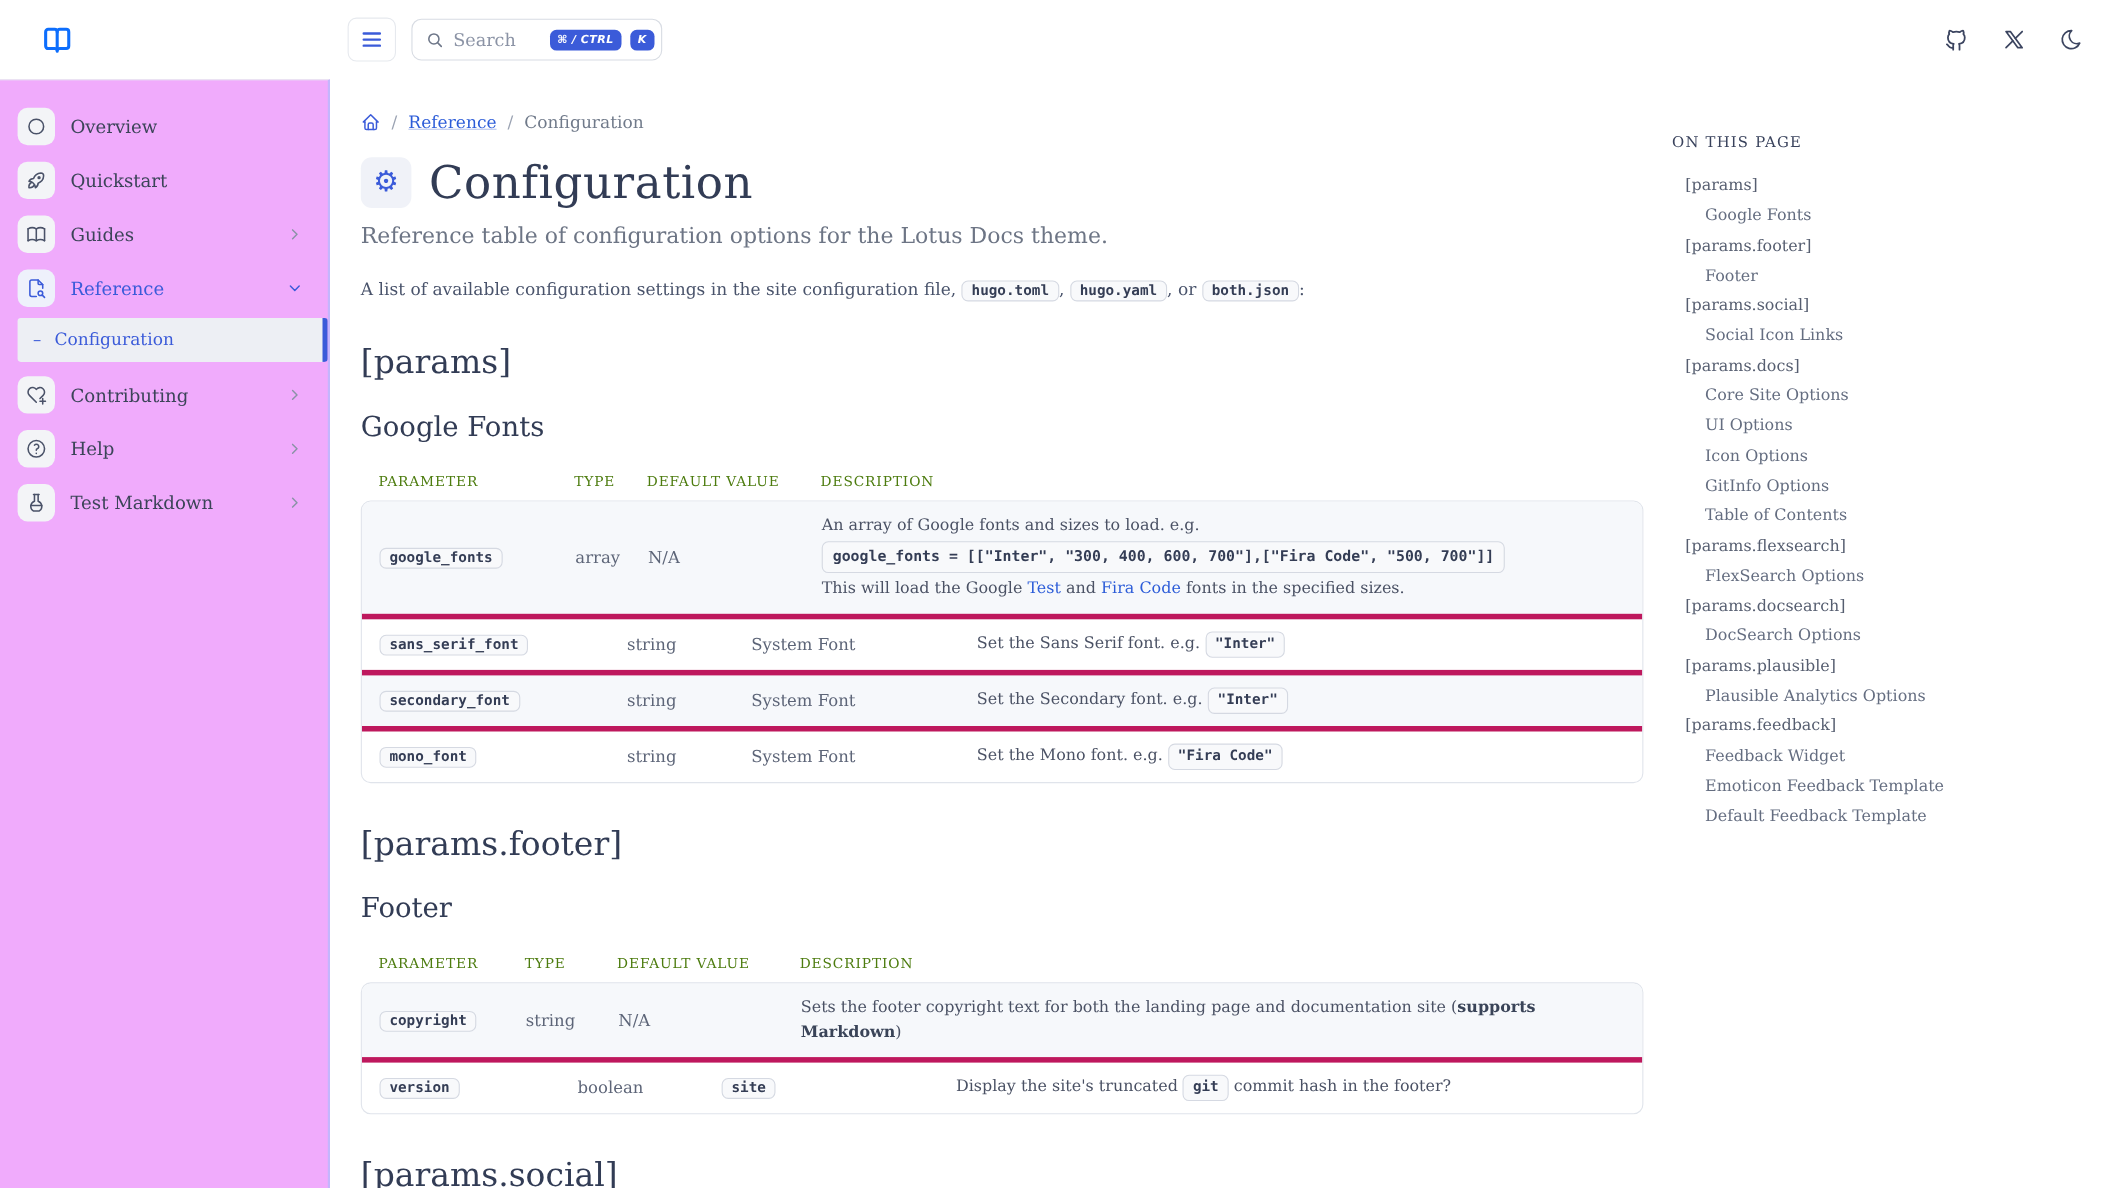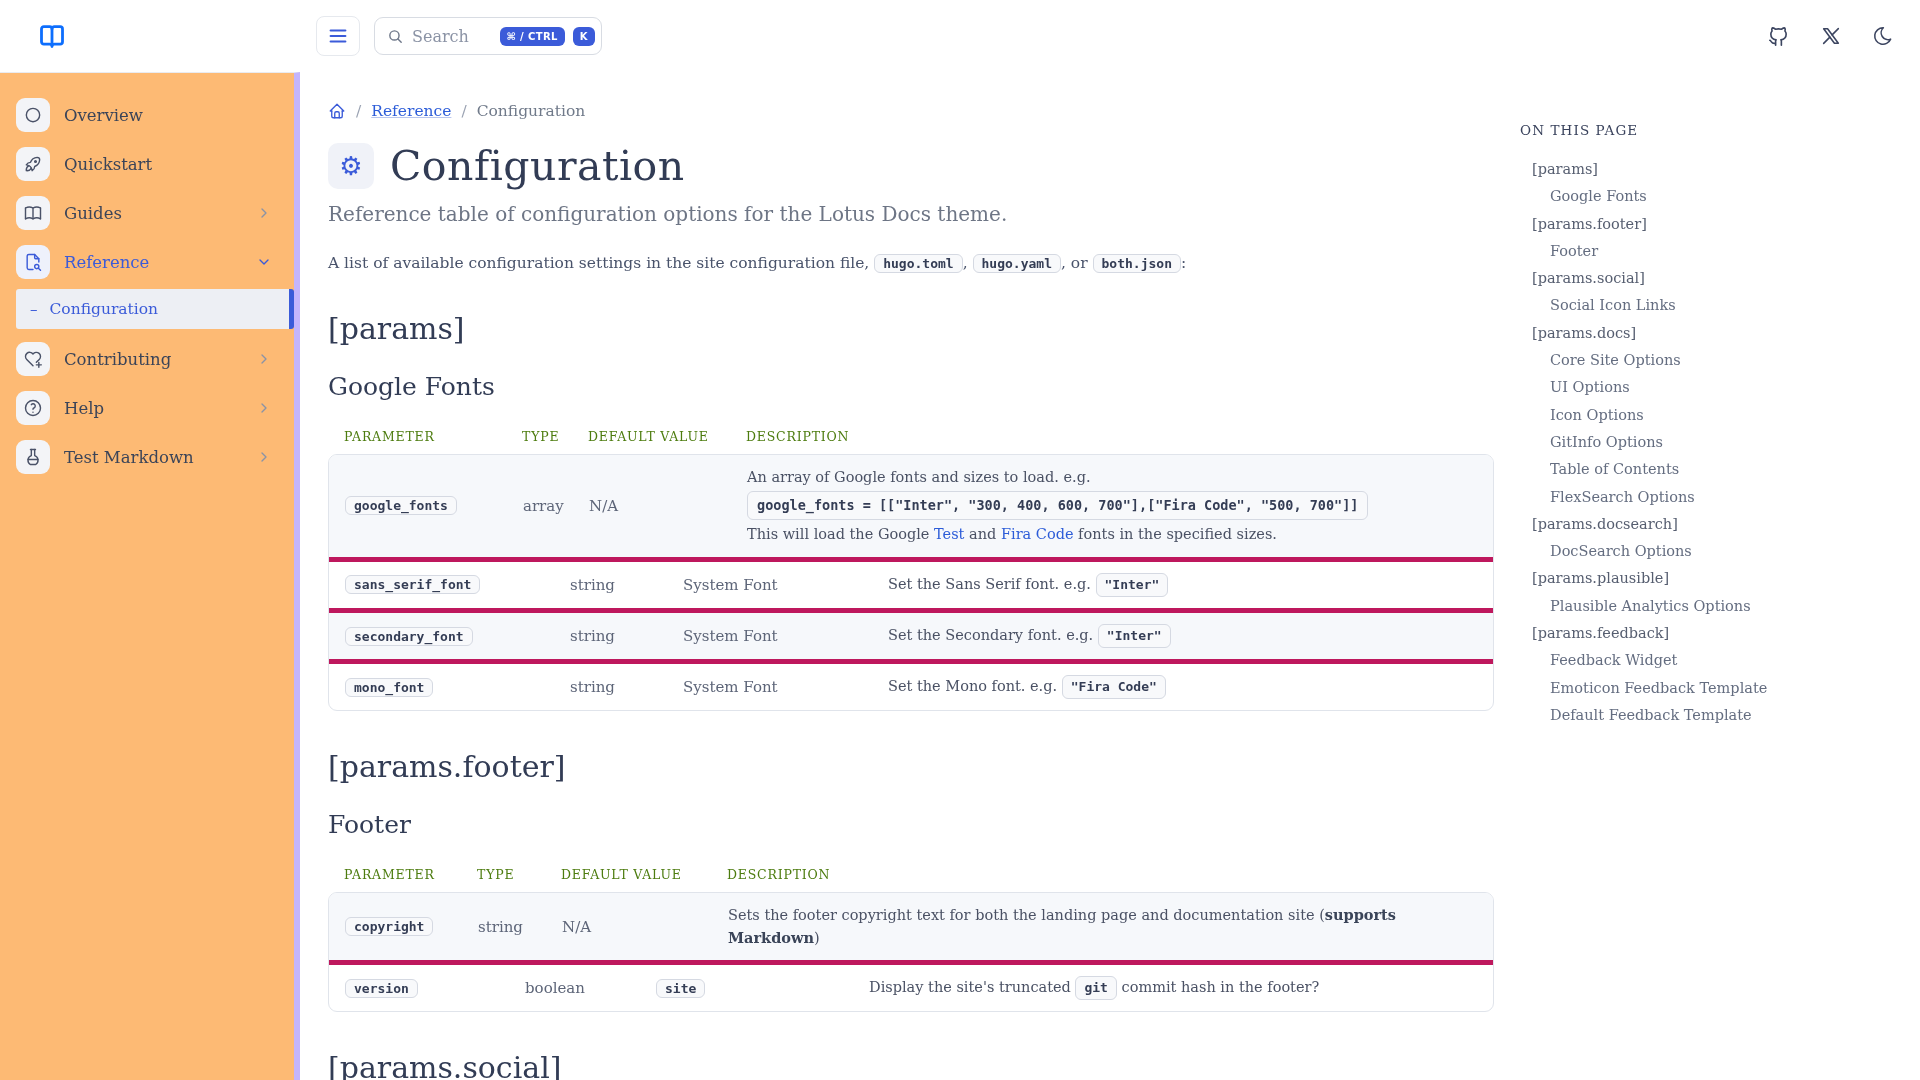--- a/index.html
+++ b/index.html
@@ -10,27 +10,27 @@
   .navbar { position:absolute; top:0; left:16px; width:1920px; height:72px; background:#fff;
             display:flex; align-items:center; }
   .logo-wrap { width:300px; display:flex; align-items:center; padding-left:22px; }
   .logo-wrap svg { color:#0d6efd; }
   .hamburger { width:44px; height:40px; border:1px solid #e6e9ee; border-radius:8px; background:#fff;
                display:flex; align-items:center; justify-content:center; color:#3b5bd9; cursor:pointer; margin-right:14px; }
   .searchbox { width:228px; height:38px; border:1px solid #d8dce3; border-radius:9px; background:#fff;
                display:flex; align-items:center; padding:0 6px 0 12px; gap:8px; color:#6e7789; cursor:text; }
   .searchbox .ph { font-size:16px; color:#8b93a5; flex:1; }
   .kbd { background:#3b5bd9; color:#fff; font-family:"DejaVu Sans", sans-serif; font-weight:bold;
-         font-size:10px; border-radius:6px; padding:4px 7px; letter-spacing:.4px; }
+         font-size:10px; border-radius:6px; padding:4px 7px; letter-spacing:.4px;font-style:italic; }
   .nav-right { margin-left:auto; display:flex; align-items:center; gap:30px; padding-right:42px; color:#3c4560; }
   .nav-right .nbtn { background:none; border:none; color:#3c4560; cursor:pointer; display:flex; }
 
   
-  .sidebar { position:absolute; top:72px; left:0; width:300px; height:1008px; background:#fdba74;
-             border-top:1px solid #e9ecf1; border-right:6px solid #c4b5fd; padding:20px 14px 0 16px; }
+  .sidebar { position:absolute; top:72px; left:0; width:300px; height:1008px; background:#f0abfc;
+             border-top:1px solid #e9ecf1; border-right:2px solid #c4b5fd; padding:20px 14px 0 16px; }
   .side-item { height:44px; display:flex; align-items:center; gap:14px; margin-bottom:5px;
                border-radius:8px; cursor:pointer; }
   .icobox { width:34px; height:34px; border-radius:9px; background:#f3f4f7; display:flex;
             align-items:center; justify-content:center; color:#4a5268; flex:0 0 auto; }
   .side-item.active .icobox { background:#eef1fb; color:#3b5bd9; }
   .side-label { font-size:16.5px; color:#3b4458; }
   .side-item.active .side-label { color:#3b5bd9; }
   .side-chev { margin-left:auto; margin-right:8px; color:#8a93a6; display:flex; }
   .side-item.active .side-chev { color:#3b5bd9; }
   .side-sub { height:40px; margin:3px 0 8px 0; display:flex; align-items:center; gap:12px;
@@ -326,20 +326,21 @@
       <div class="toc-item lvl0">[params.footer]</div>
       <div class="toc-item lvl1">Footer</div>
       <div class="toc-item lvl0">[params.social]</div>
       <div class="toc-item lvl1">Social Icon Links</div>
       <div class="toc-item lvl0">[params.docs]</div>
       <div class="toc-item lvl1">Core Site Options</div>
       <div class="toc-item lvl1">UI Options</div>
       <div class="toc-item lvl1">Icon Options</div>
       <div class="toc-item lvl1">GitInfo Options</div>
       <div class="toc-item lvl1">Table of Contents</div>
+      <div class="toc-item lvl0">[params.flexsearch]</div>
       <div class="toc-item lvl1">FlexSearch Options</div>
       <div class="toc-item lvl0">[params.docsearch]</div>
       <div class="toc-item lvl1">DocSearch Options</div>
       <div class="toc-item lvl0">[params.plausible]</div>
       <div class="toc-item lvl1">Plausible Analytics Options</div>
       <div class="toc-item lvl0">[params.feedback]</div>
       <div class="toc-item lvl1">Feedback Widget</div>
       <div class="toc-item lvl1">Emoticon Feedback Template</div>
       <div class="toc-item lvl1">Default Feedback Template</div>
     </div>

